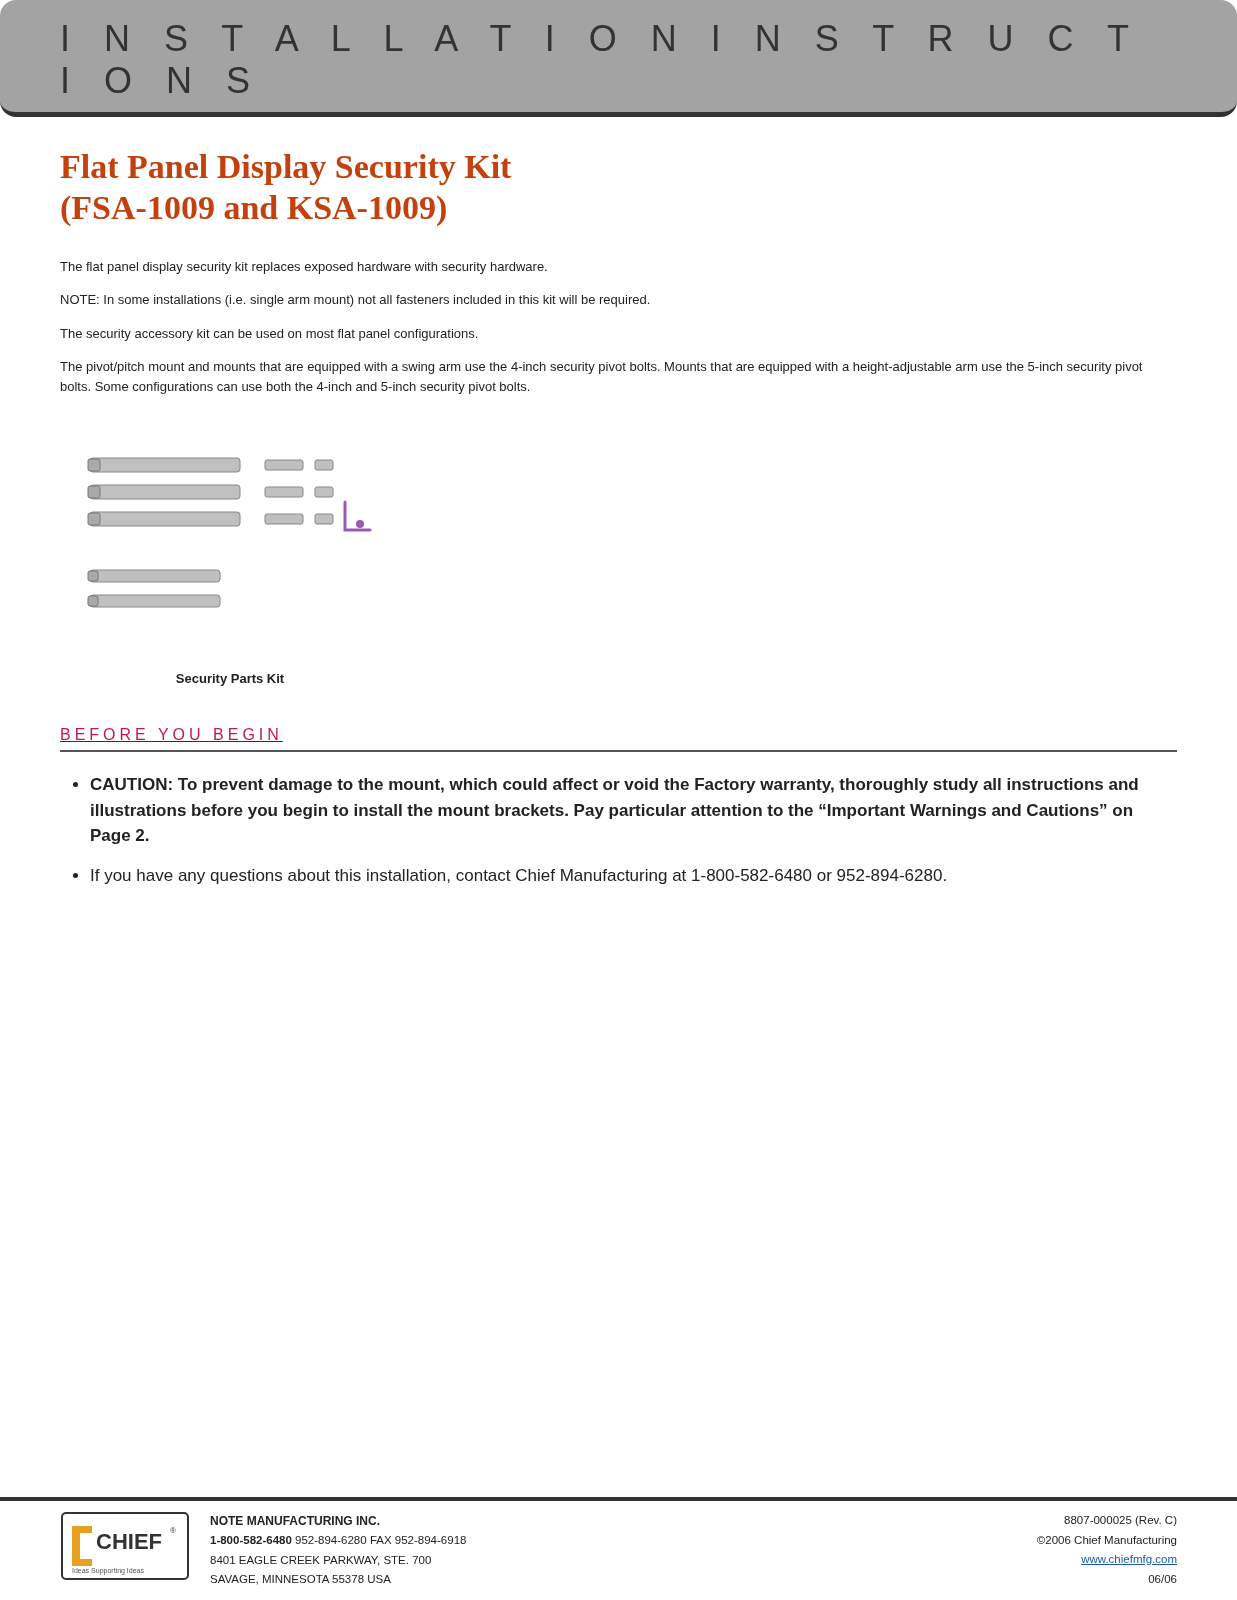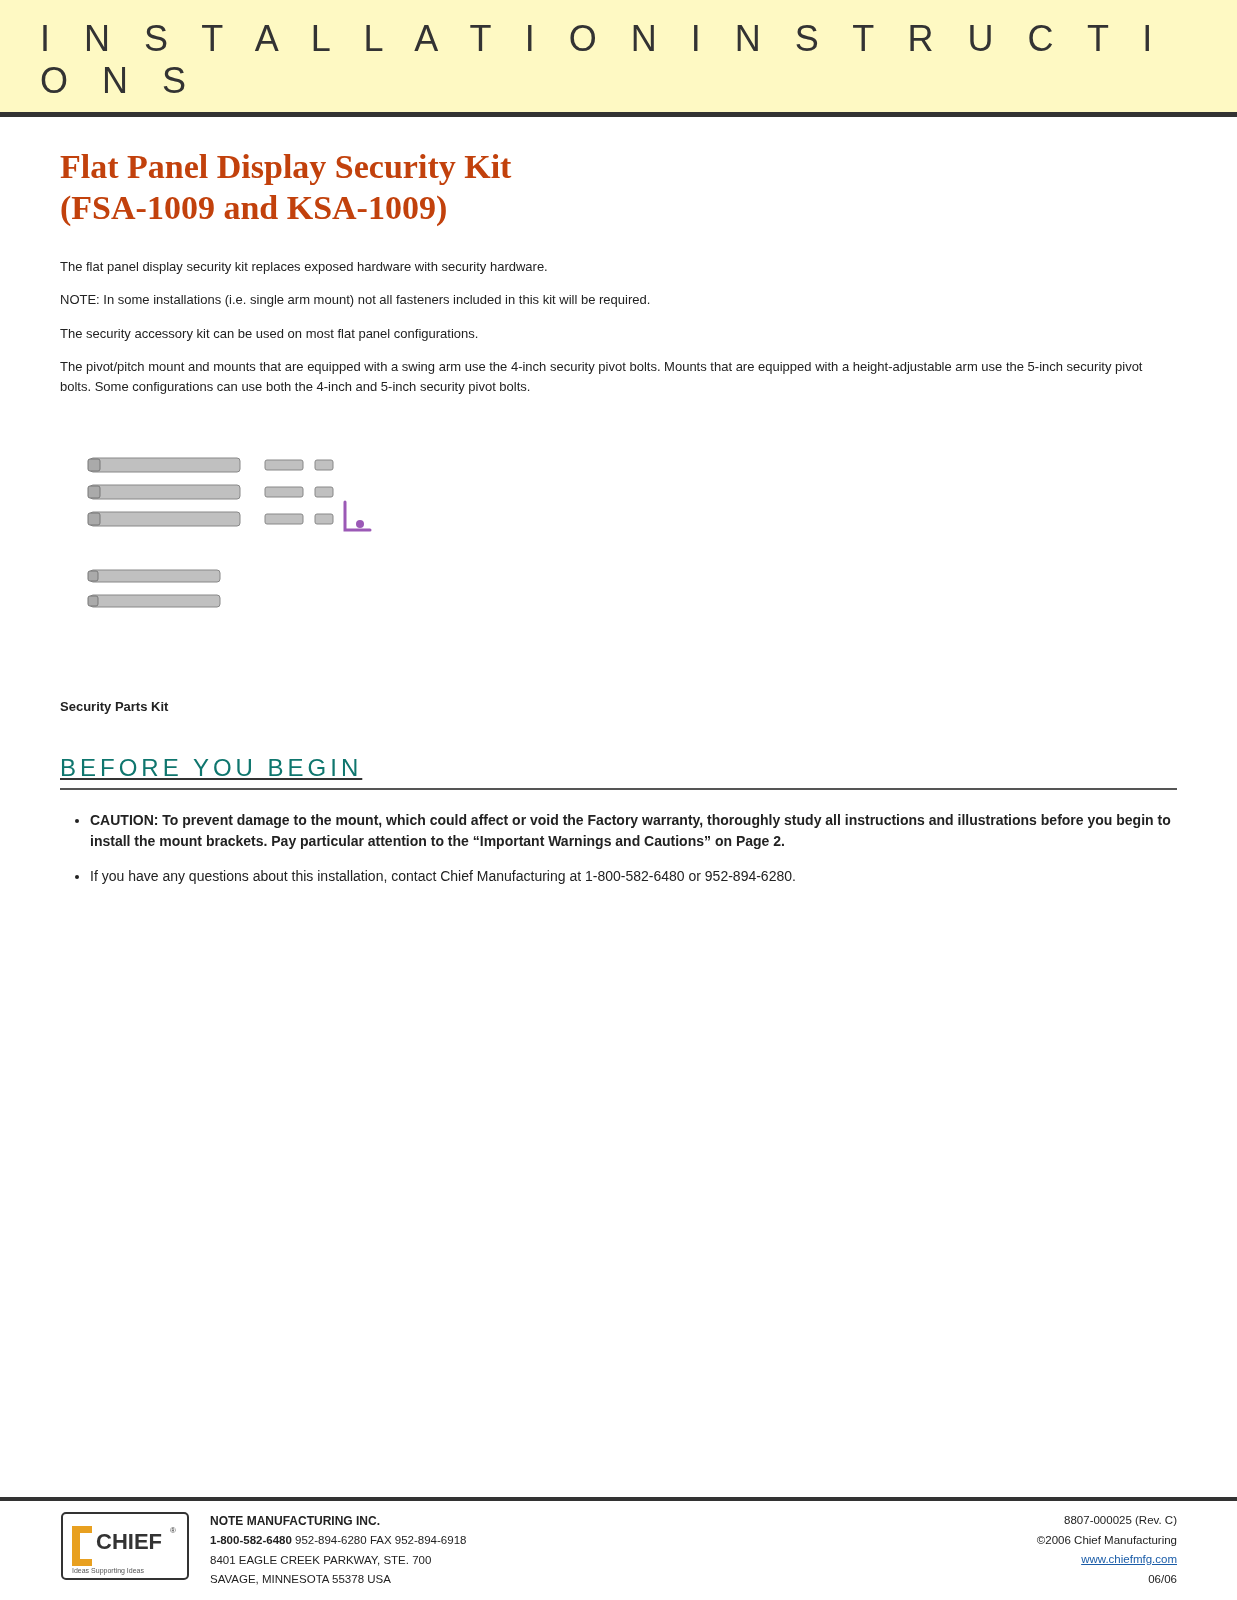--- a/index.html
+++ b/index.html
@@ -16,23 +16,24 @@
     .page {
       width: 1237px;
       min-height: 1600px;
       background: #fff;
       display: flex;
       flex-direction: column;
     }
 
     
     .header-bar {
-      background: #fef9c3;
+      background: #a3a3a3;
       border-bottom: 5px solid #333;
-      padding: 18px 60px 10px 40px;
+      padding: 18px 60px 10px 60px;
+      border-radius: 16px;
     }
 
     .header-title {
       font-size: 36px;
       font-weight: normal;
       letter-spacing: 12px;
       color: #333;
       font-family: Arial, Helvetica, sans-serif;
     }
 
@@ -70,22 +71,21 @@
 
     .intro-text .note-bold {
       font-weight: normal;
     }
 
     .parts-image {
       width: 340px;
       flex-shrink: 0;
       display: flex;
       flex-direction: column;
-      align-items: flex-start;
-      gap: 28px;
+      align-items: center;
     }
 
     
     .parts-svg-container {
       width: 100%;
     }
 
     .parts-caption {
       font-size: 13px;
       font-weight: bold;
@@ -95,36 +95,36 @@
 
     
     .before-section {
       margin-top: 40px;
       border-bottom: 2px solid #555;
       padding-bottom: 6px;
       margin-bottom: 20px;
     }
 
     .before-title {
-      font-size: 24px;
+      font-size: 16px;
       font-weight: normal;
       letter-spacing: 4px;
-      color: #0f766e;
+      color: #be185d;
       text-decoration: underline;
       text-decoration-color: #333;
     }
 
     .bullet-list {
       list-style: disc;
       margin-left: 30px;
       margin-top: 10px;
     }
 
     .bullet-list li {
-      font-size: 14px;
+      font-size: 17px;
       line-height: 1.5;
       margin-bottom: 14px;
     }
 
     
     .footer {
       border-top: 4px solid #333;
       padding: 10px 60px;
       display: flex;
       align-items: flex-start;

